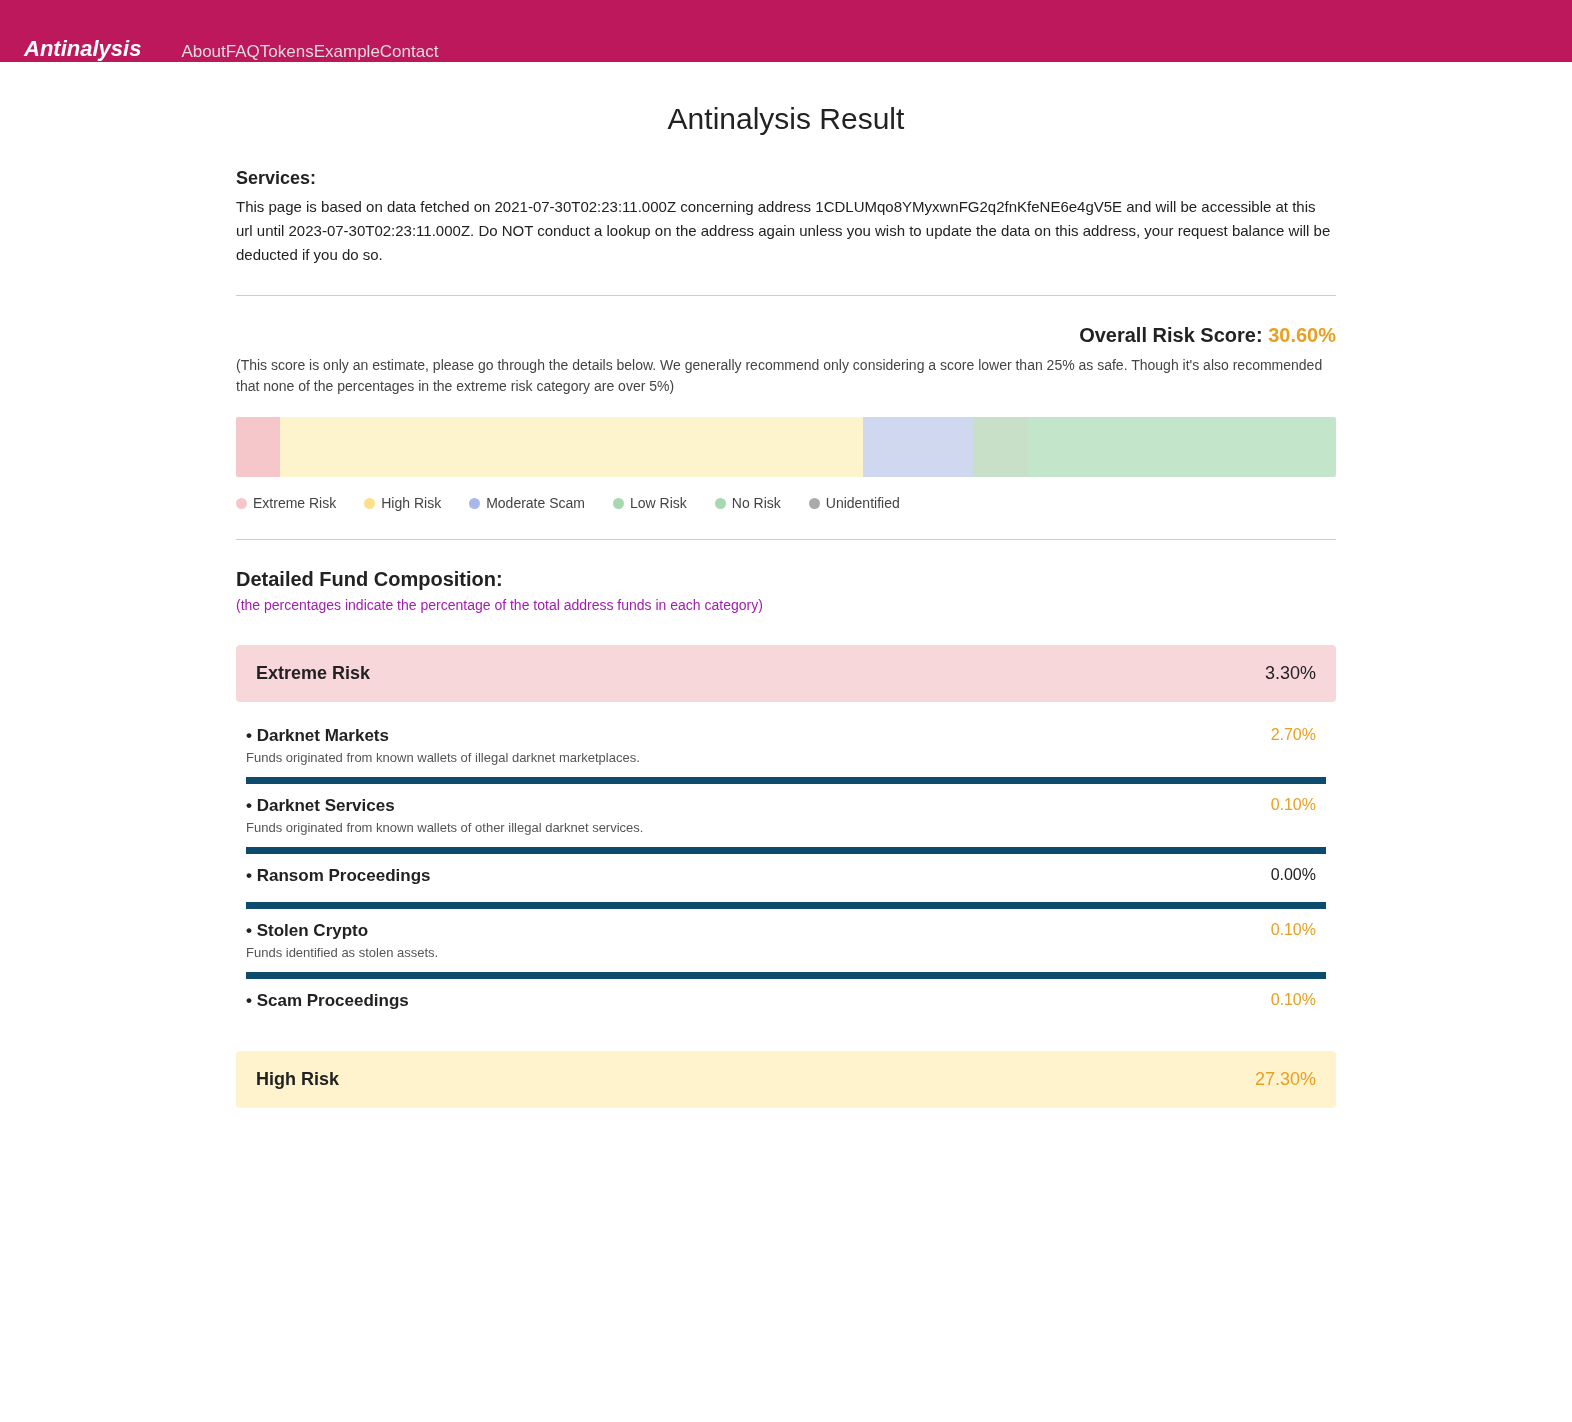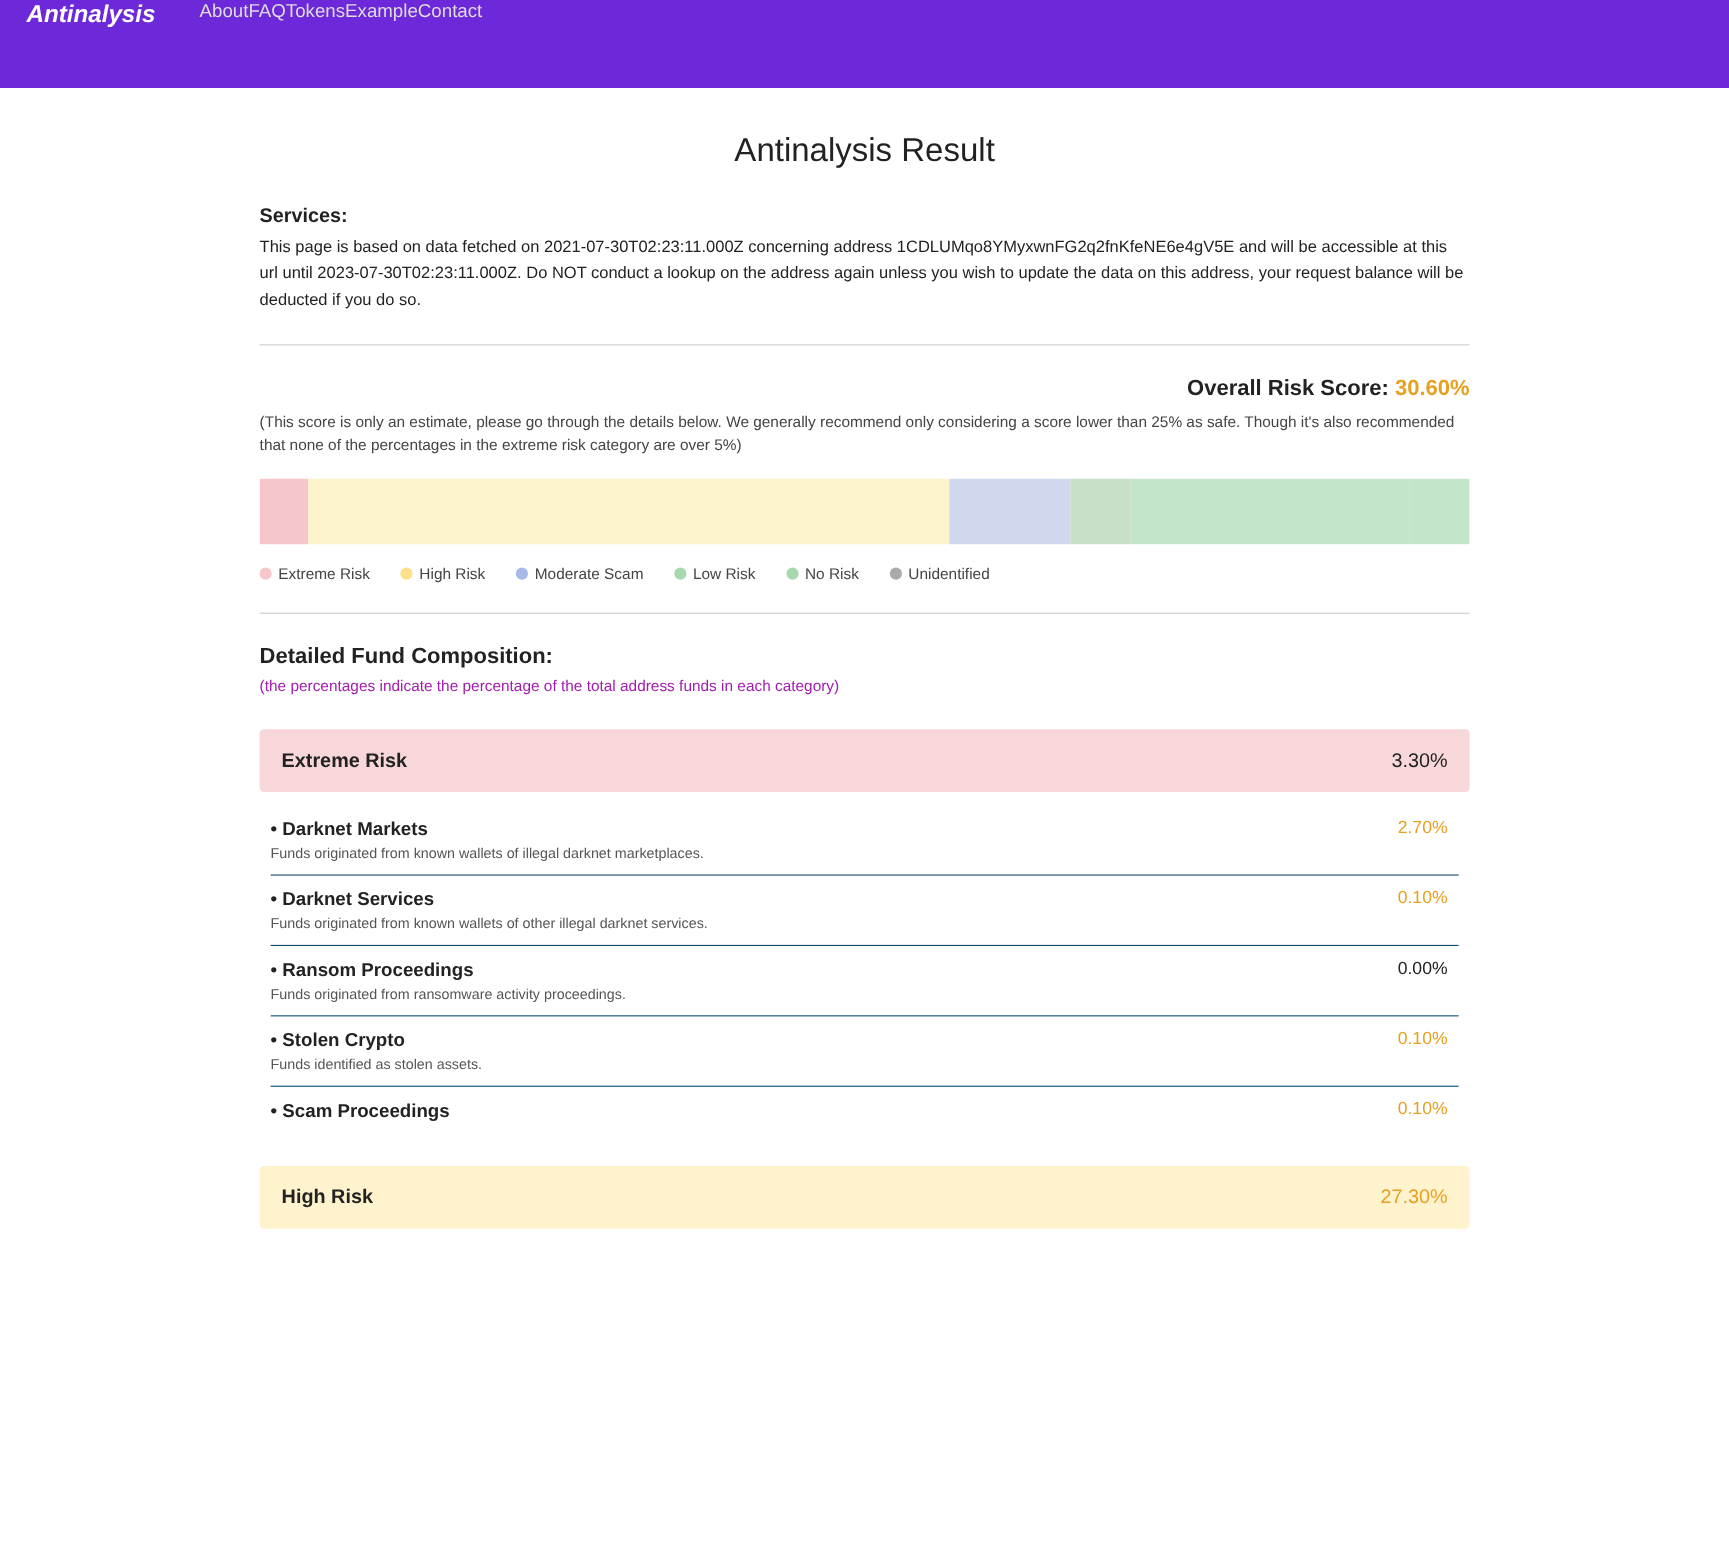--- a/index.html
+++ b/index.html
@@ -5,25 +5,25 @@
     * { box-sizing: border-box; margin: 0; padding: 0; }
     body {
       font-family: Arial, sans-serif;
       font-size: 16px;
       color: #222;
       background: #fff;
     }
 
     
     nav {
-      background: #6d28d9;
-      display: flex;
-      align-items: flex-start;
+      background: #be185d;
+      display: flex;
+      align-items: flex-end;
       padding: 0 24px;
-      height: 80px;
+      height: 62px;
     }
     .nav-logo {
       font-style: italic;
       color: #fff;
       font-size: 22px;
       margin-right: 40px;
       font-weight: bold;
     }
     .nav-links {
       display: flex;
@@ -150,21 +150,21 @@
 
     .subcategory-list {
       padding: 0 10px;
       margin-bottom: 24px;
     }
     .subcategory-item {
       display: flex;
       justify-content: space-between;
       align-items: flex-start;
       padding: 12px 10px 12px 0;
-      border-bottom: 1px solid #0c4a6e;
+      border-bottom: 7px solid #0c4a6e;
     }
     .subcategory-item:last-child { border-bottom: none; }
     .subcategory-left { flex: 1; }
     .subcategory-name {
       font-size: 17px;
       font-weight: bold;
       margin-bottom: 4px;
     }
     .subcategory-name::before {
       content: "• ";
@@ -272,21 +272,20 @@
       <div class="subcategory-left">
         <div class="subcategory-name">Darknet Services</div>
         <div class="subcategory-desc">Funds originated from known wallets of other illegal darknet services.</div>
       </div>
       <div class="subcategory-pct orange">0.10%</div>
     </div>
 
     <div class="subcategory-item">
       <div class="subcategory-left">
         <div class="subcategory-name">Ransom Proceedings</div>
-        <div class="subcategory-desc">Funds originated from ransomware activity proceedings.</div>
       </div>
       <div class="subcategory-pct neutral">0.00%</div>
     </div>
 
     <div class="subcategory-item">
       <div class="subcategory-left">
         <div class="subcategory-name">Stolen Crypto</div>
         <div class="subcategory-desc">Funds identified as stolen assets.</div>
       </div>
       <div class="subcategory-pct orange">0.10%</div>

